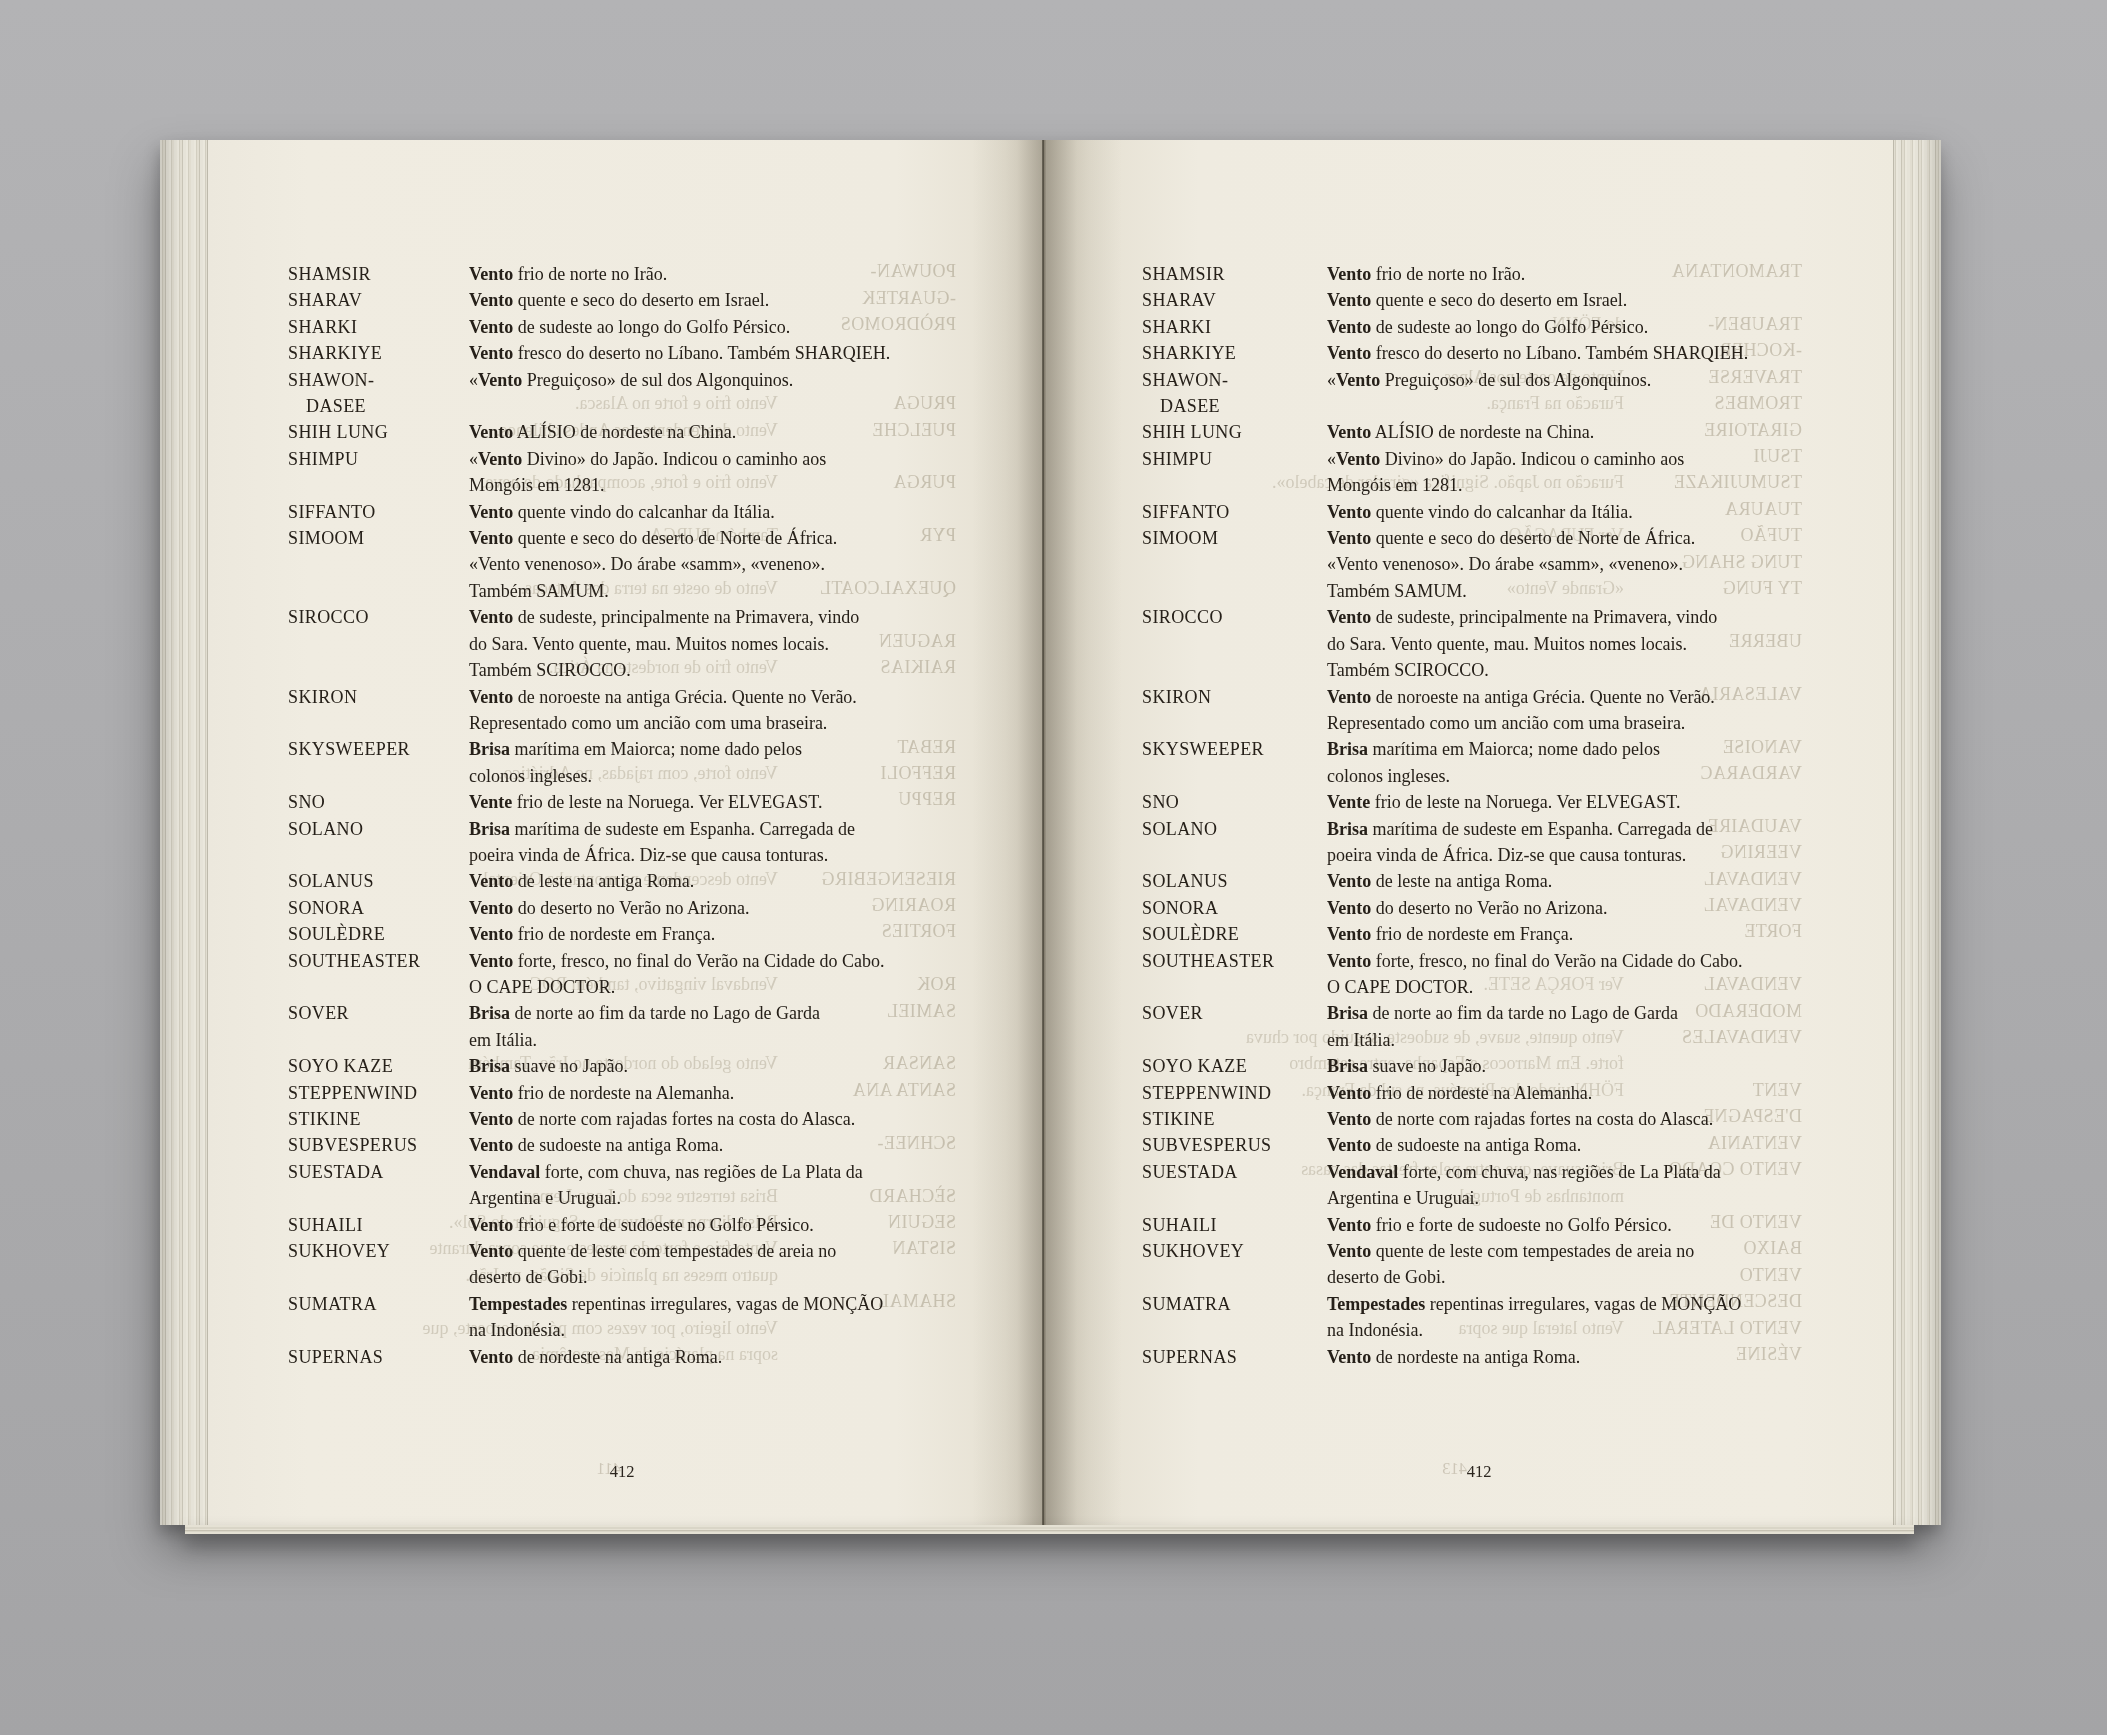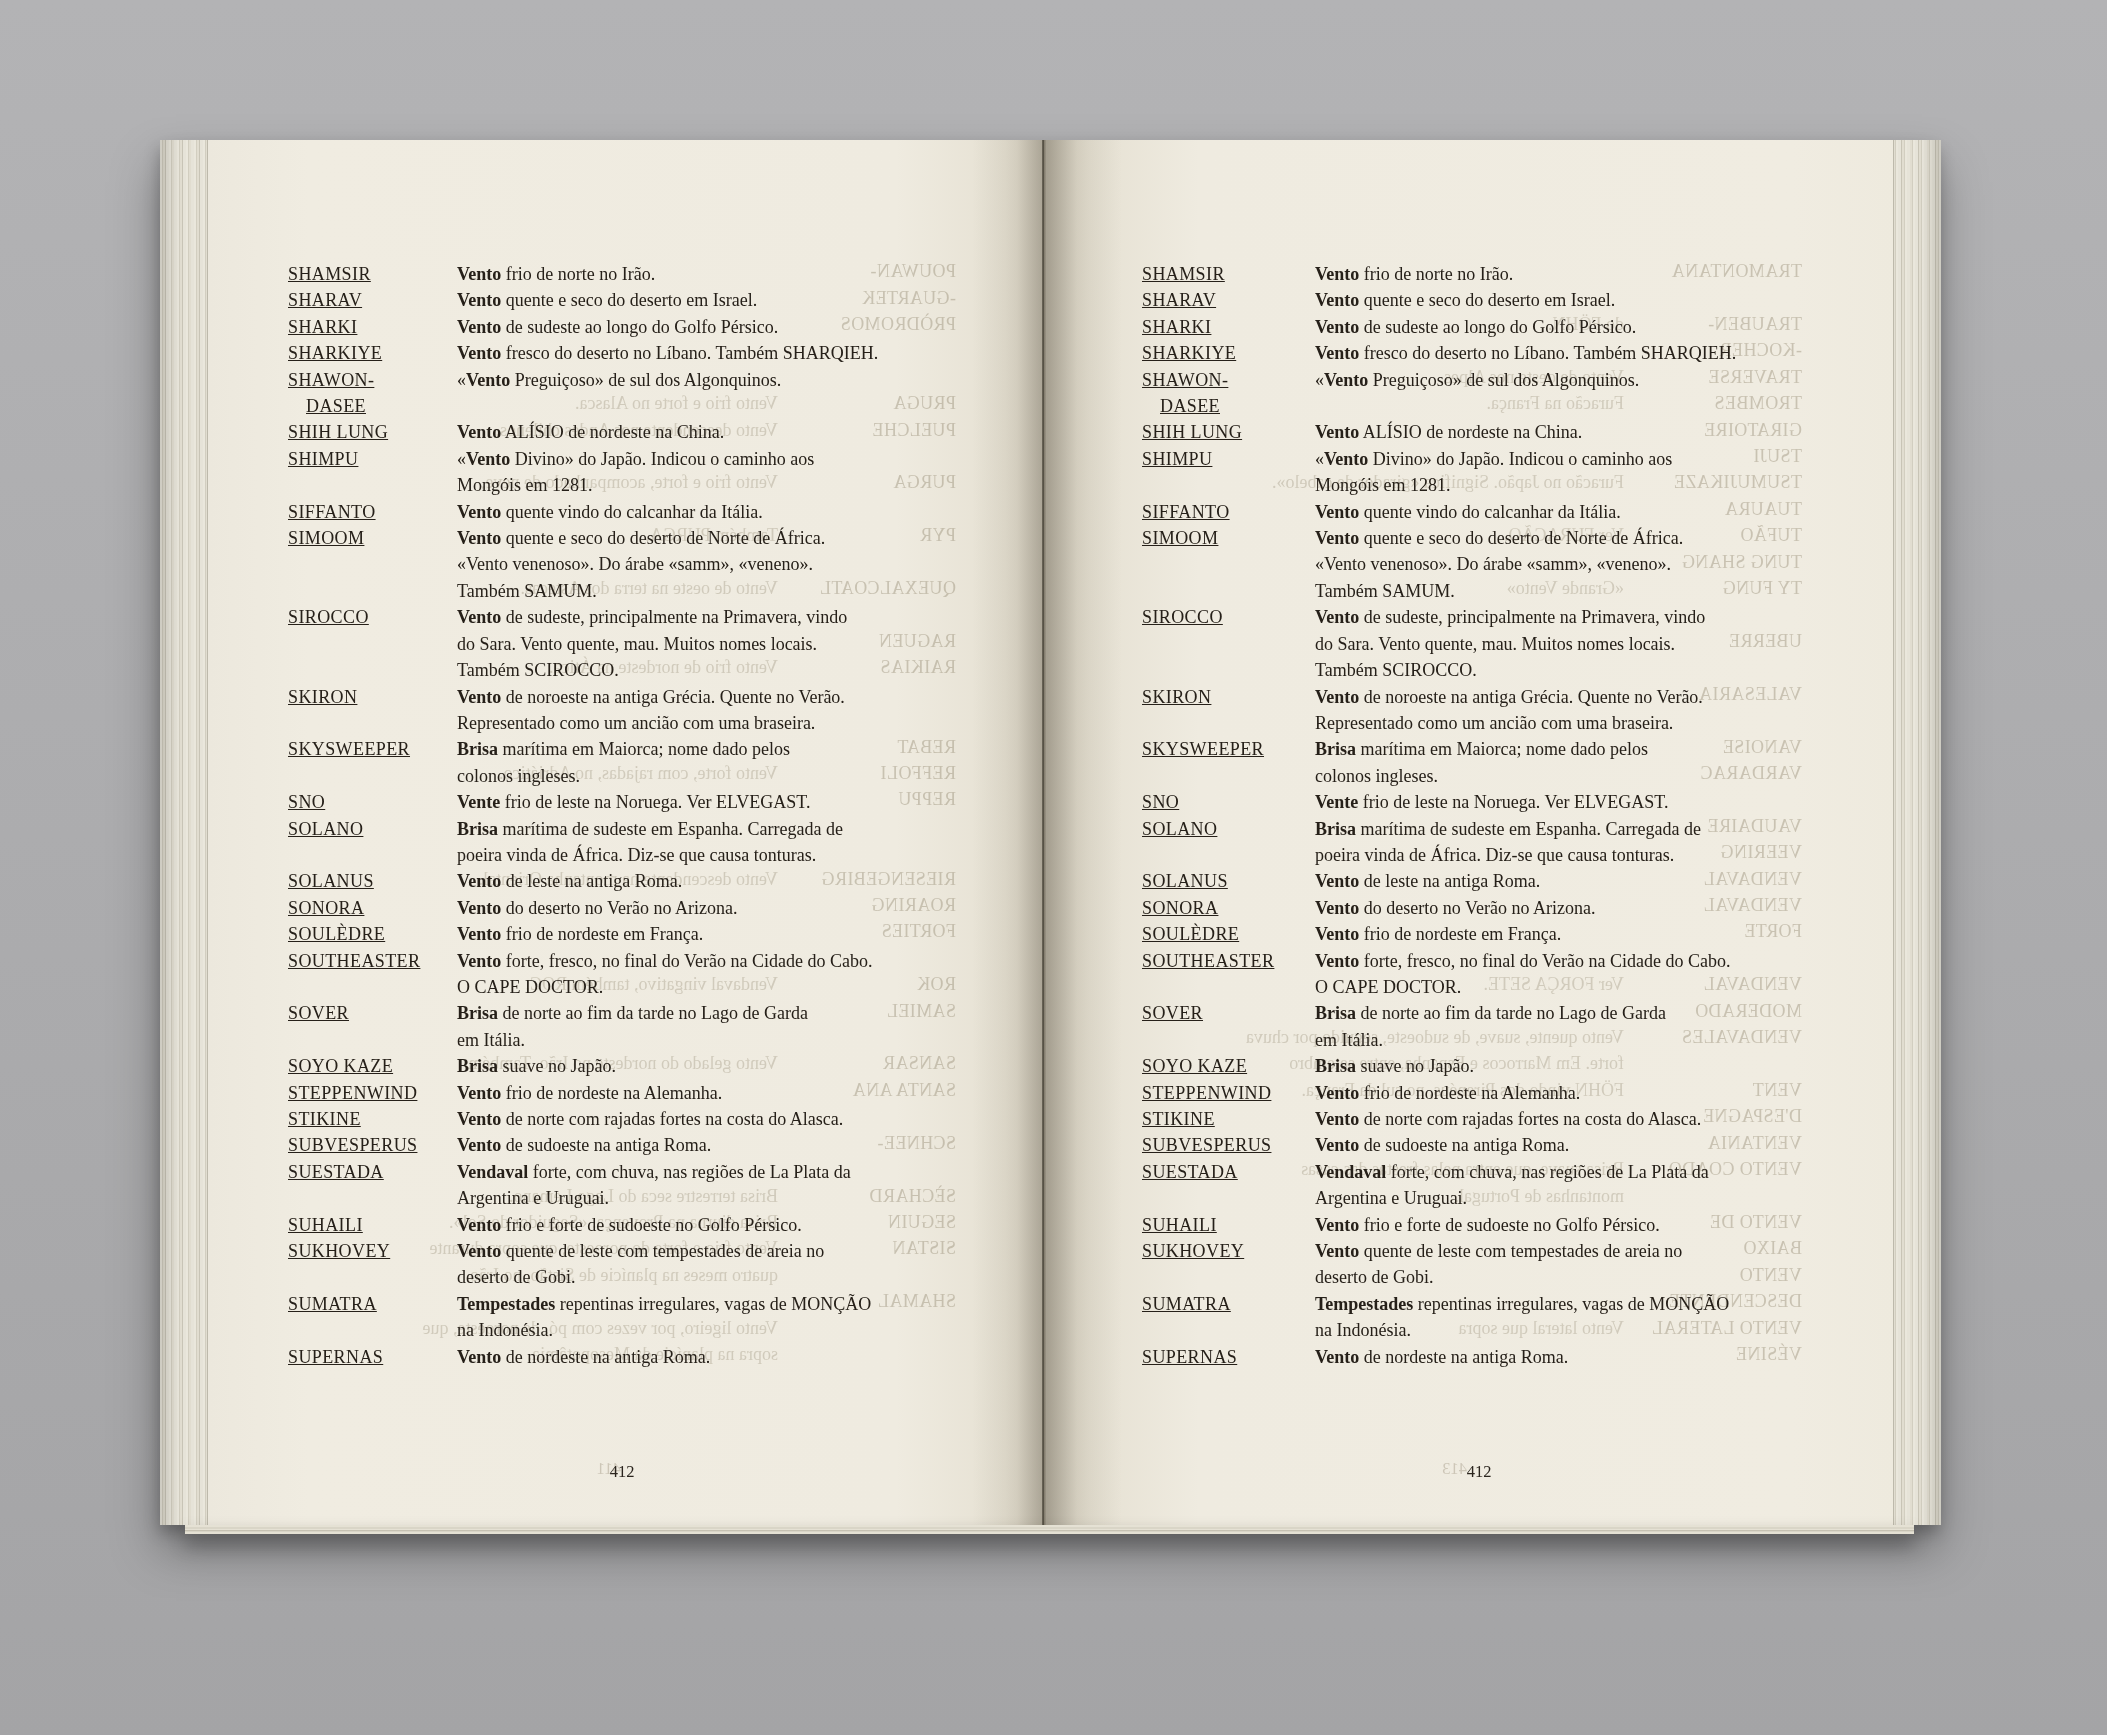--- a/index.html
+++ b/index.html
@@ -43,23 +43,23 @@
   .spine{
     position:absolute;left:882px;top:0;bottom:0;width:4.3px;z-index:5;
     background:linear-gradient(to right,rgba(35,30,20,.45),rgba(35,30,20,.65) 45%,rgba(120,110,90,.25) 70%,rgba(35,30,20,.18));
   }
   .page-left{ --term-x:80px; --def-x:249px; }
   .page-right{ --term-x:95px; --def-x:268px; }
 
   .content{position:absolute;top:121px;left:0;right:0;z-index:2;color:#262019;}
   .row{display:flex;align-items:flex-start;}
   .t{flex:0 0 auto;margin-left:var(--term-x);width:calc(var(--def-x) - var(--term-x));
-     font-size:18px;line-height:26.4px;letter-spacing:0.4px;white-space:nowrap;text-decoration:underline;}
+     font-size:18px;line-height:26.4px;letter-spacing:0.4px;white-space:nowrap;}
   .t .t2{padding-left:18px;}
-  .d{flex:1 1 auto;font-size:18px;line-height:26.4px;}
+  .d{flex:1 1 auto;font-size:18px;line-height:26.4px;margin-left:12px;}
   .d .line{white-space:nowrap;}
   .d b{font-weight:700;}
 
   .ghost{position:absolute;inset:0;z-index:1;transform:scaleX(-1);pointer-events:none;}
   .gitem{position:absolute;font-size:18px;line-height:26.4px;white-space:nowrap;}
   .gterm{color:rgba(125,114,88,.34);letter-spacing:0.4px;}
   .gfrag{color:rgba(125,114,88,.27);}
   .gpn{position:absolute;font-size:16.5px;color:rgba(125,114,88,.30);}
 
   .pageno{position:absolute;top:1322px;width:64px;text-align:center;

